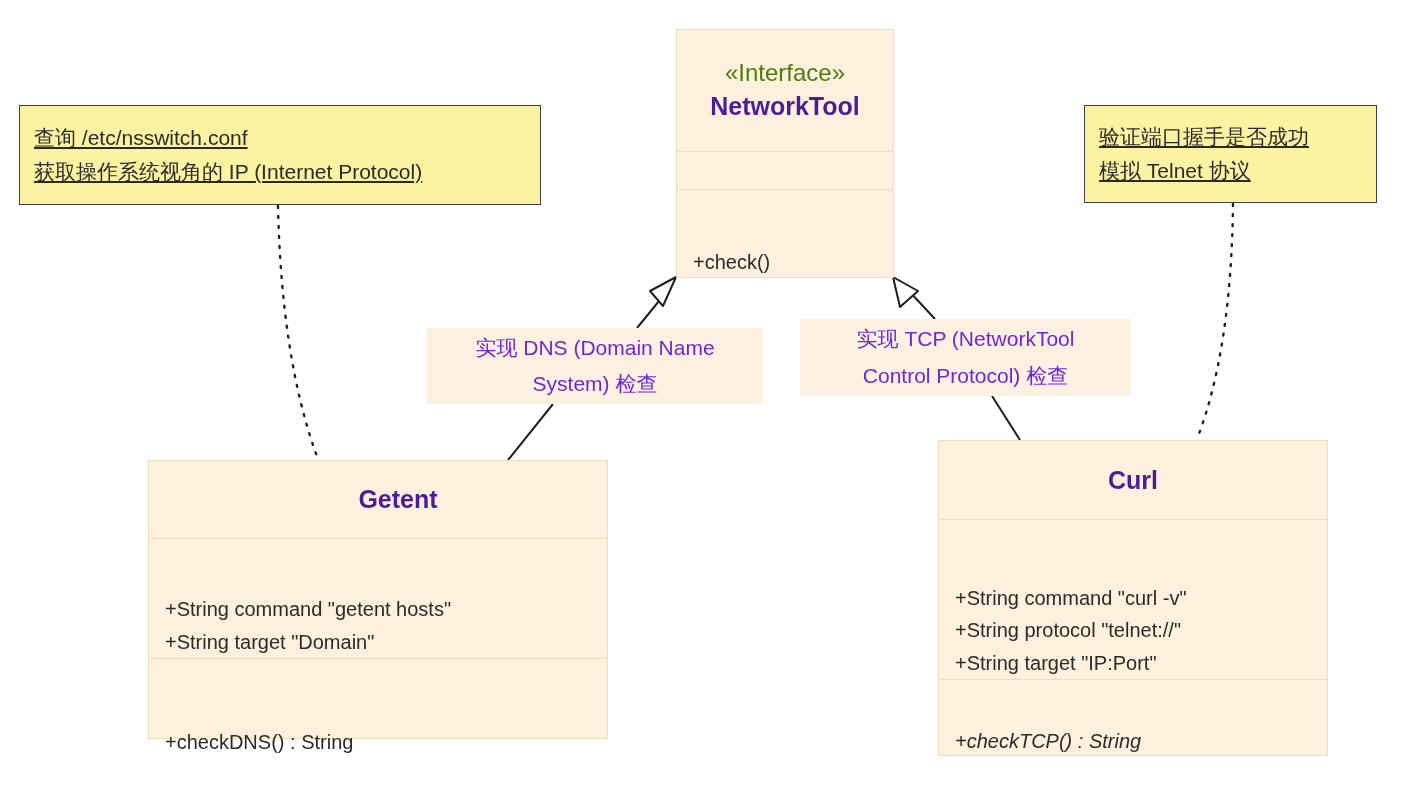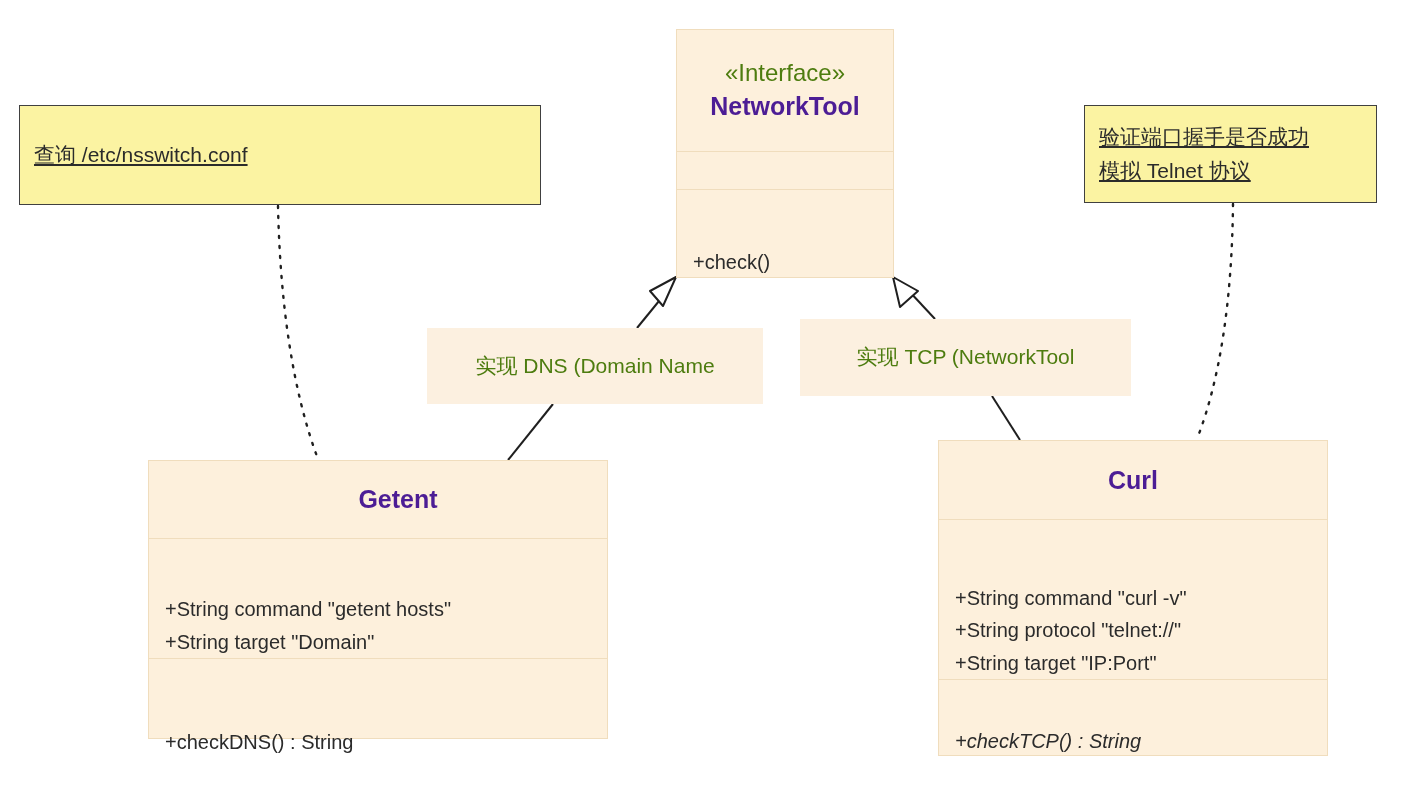--- a/index.html
+++ b/index.html
@@ -92,21 +92,21 @@
     font-size: 21px;
     line-height: 1.62;
     white-space: nowrap;
   }
 
   
   .edge-label {
     position: absolute;
     box-sizing: border-box;
     background: #fcf0e0;
-    color: #4d7c0f;
+    color: #6d28d9;
     display: flex;
     flex-direction: column;
     align-items: center;
     justify-content: center;
     text-align: right;
   }
   .edge-label .label-line {
     font-size: 21px;
     line-height: 1.72;
     white-space: nowrap;
@@ -175,28 +175,31 @@
     </div>
     <div class="uml-section" style="height:78px;font-style:italic;">
       <div class="members-box">
         <div class="uml-member">+checkTCP() : String</div>
       </div>
     </div>
   </div>
 
   <div class="uml-note" style="left:19px; top:105px; width:522px; height:100px;">
     <div class="note-line">查询 /etc/nsswitch.conf</div>
+    <div class="note-line">获取操作系统视角的 IP (Internet Protocol)</div>
   </div>
 
   <div class="uml-note" style="left:1084px; top:105px; width:293px; height:98px;">
     <div class="note-line">验证端口握手是否成功</div>
     <div class="note-line">模拟 Telnet 协议</div>
   </div>
 
   <div class="edge-label" style="left:427px; top:328px; width:336px; height:76px;">
     <div class="label-line">实现 DNS (Domain Name</div>
+    <div class="label-line">System) 检查</div>
   </div>
 
   <div class="edge-label" style="left:800px; top:319px; width:331px; height:77px;">
     <div class="label-line">实现 TCP (NetworkTool</div>
+    <div class="label-line">Control Protocol) 检查</div>
   </div>
 
 </div>
 
 </body></html>

